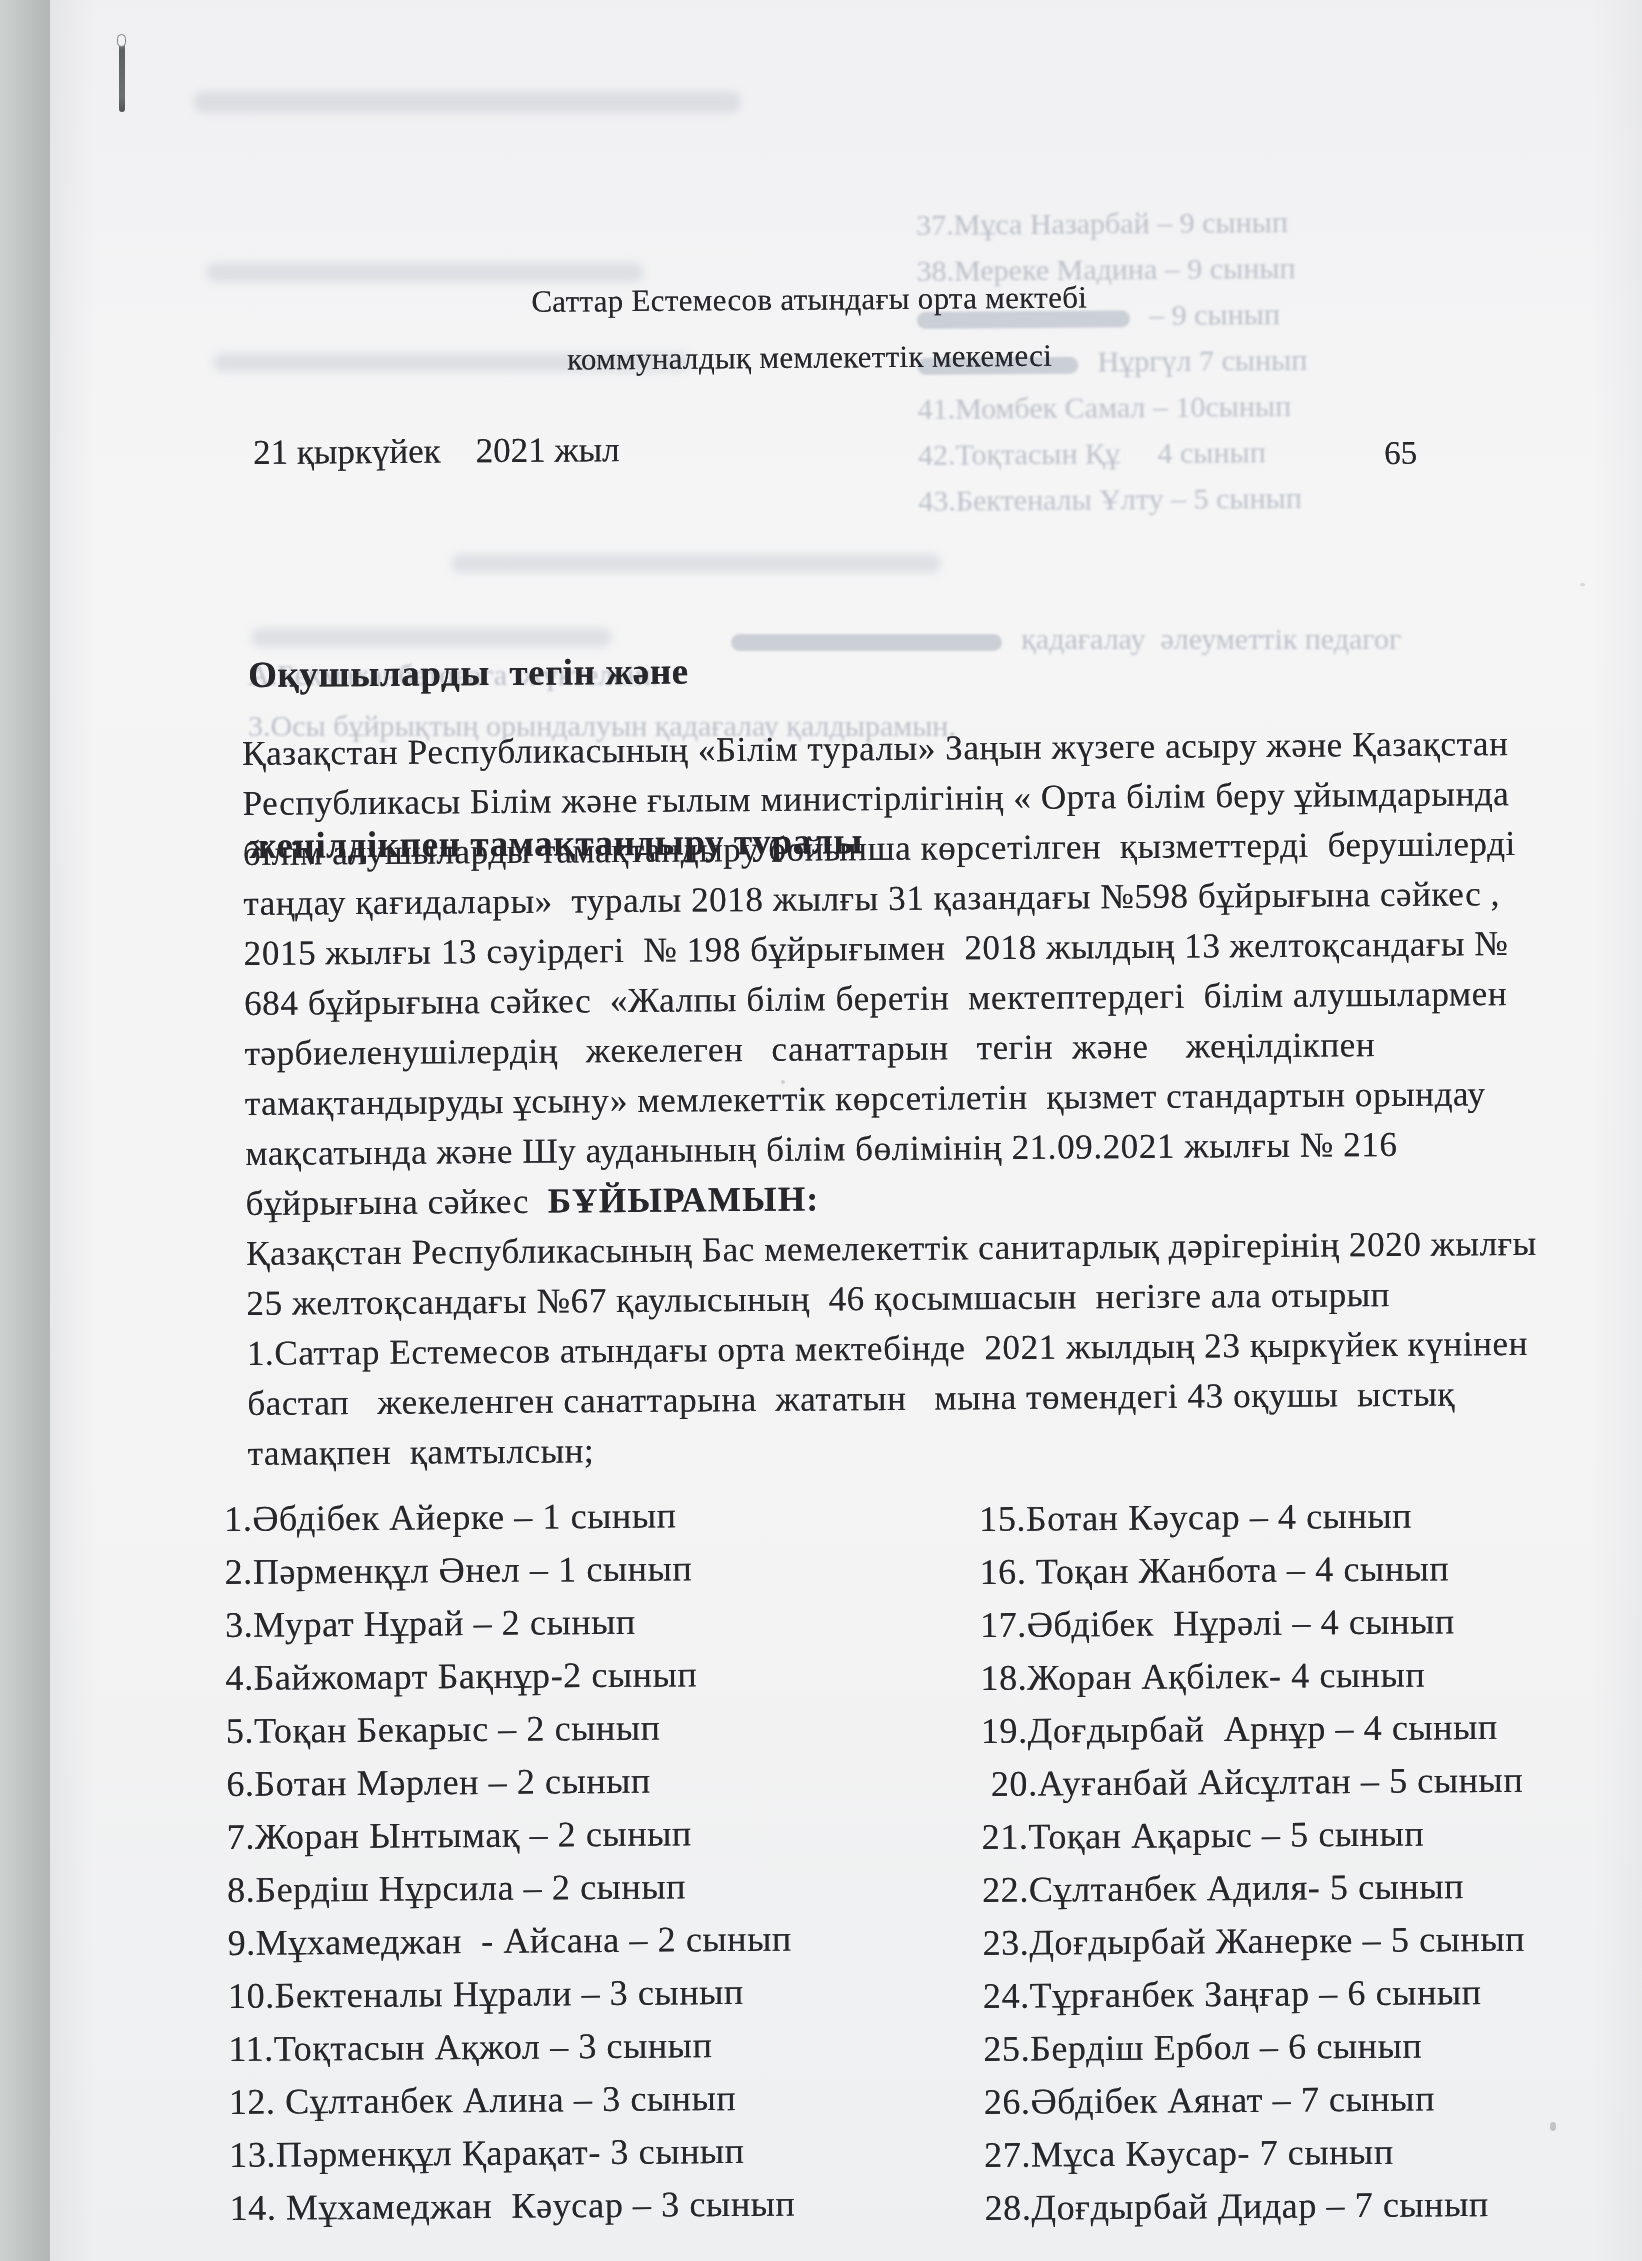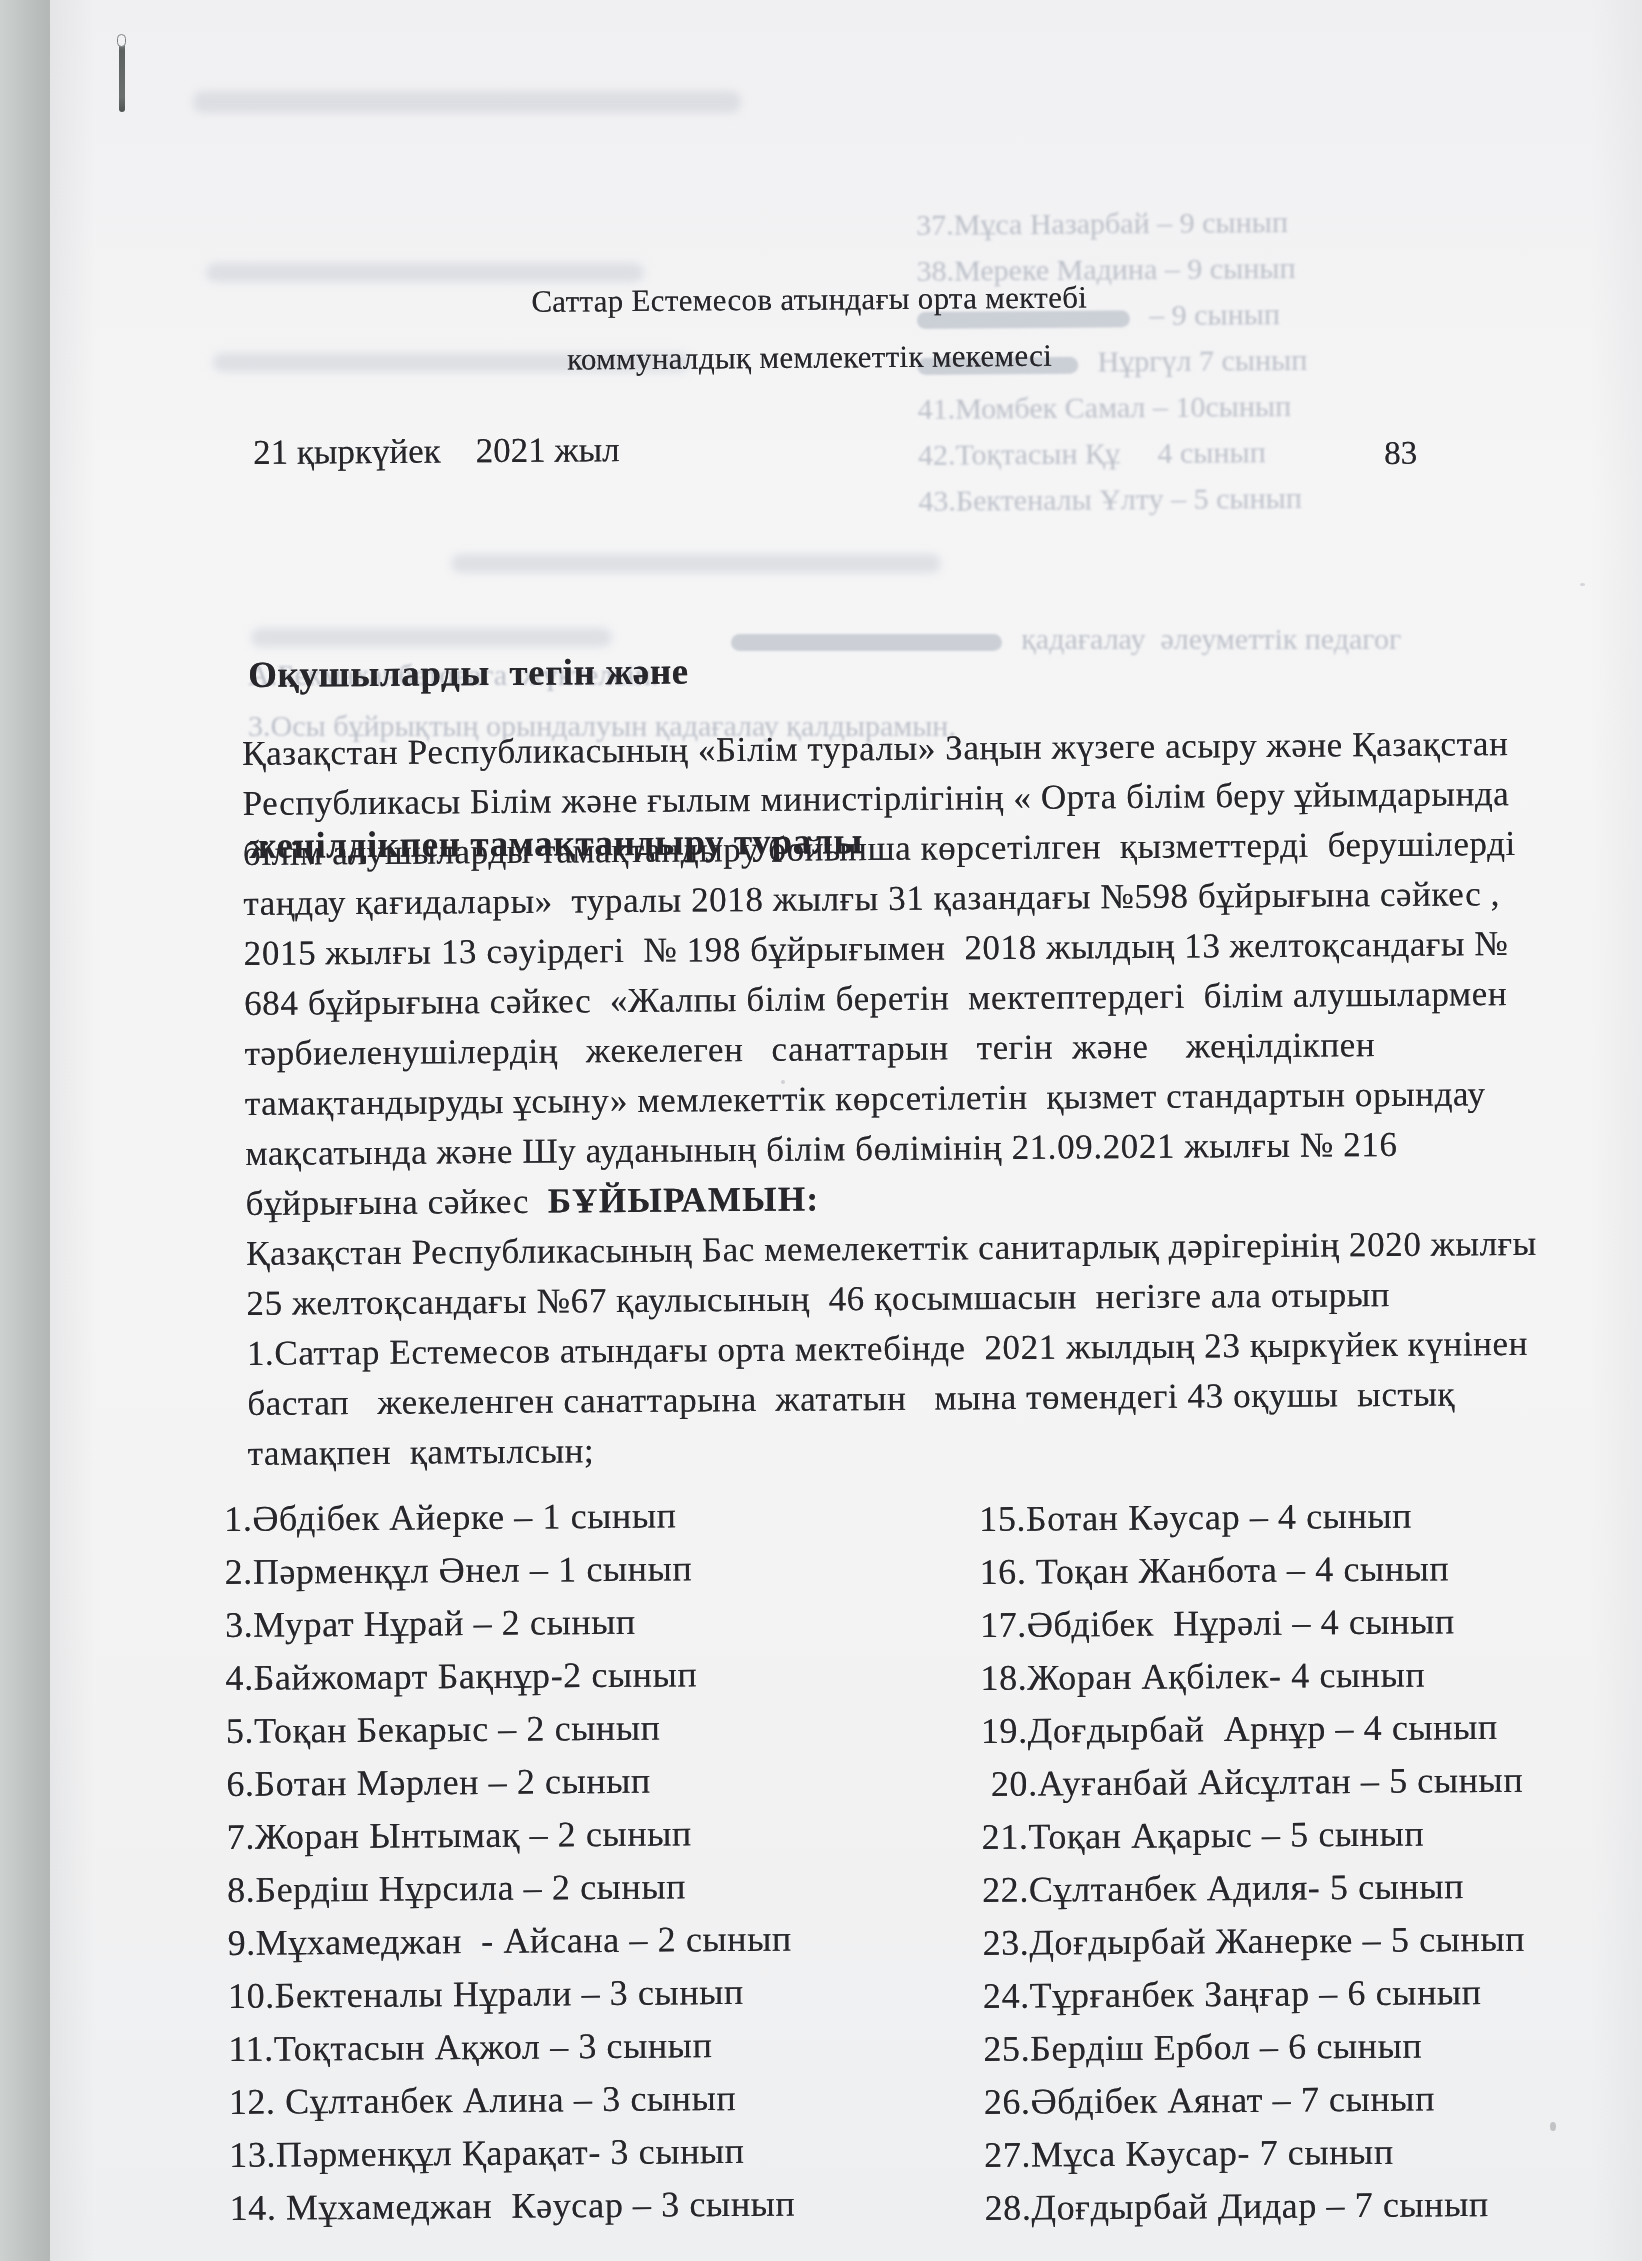--- a/index.html
+++ b/index.html
@@ -92,21 +92,21 @@
 <div class="ghost ghost-mid ghost-m1">қадағалау  әлеуметтік педагог</div>
 <div class="ghost ghost-mid ghost-m2">А.Бекмаханбетовага  жүктелсін.</div>
 <div class="ghost ghost-mid ghost-m3">3.Осы бұйрықтың орындалуын қадағалау қалдырамын.</div>
 
 <div class="txt org tilt">
   <div>Саттар Естемесов атындағы орта мектебі</div>
   <div>коммуналдық мемлекеттік мекемесі</div>
 </div>
 
 <div class="txt date tilt">21 қыркүйек    2021 жыл</div>
-<div class="txt num tilt">83</div>
+<div class="txt num tilt">65</div>
 
 <div class="txt subject tilt">
   <div>Оқушыларды  тегін және</div>
   <div>жеңілдікпен тамақтандыру туралы</div>
 </div>
 
 <div class="txt para tilt">
   <div>
       <div class="line">Қазақстан Республикасының «Білім туралы» Заңын жүзеге асыру және Қазақстан</div>
       <div class="line">Республикасы Білім және ғылым министірлігінің « Орта білім беру ұйымдарында</div>

